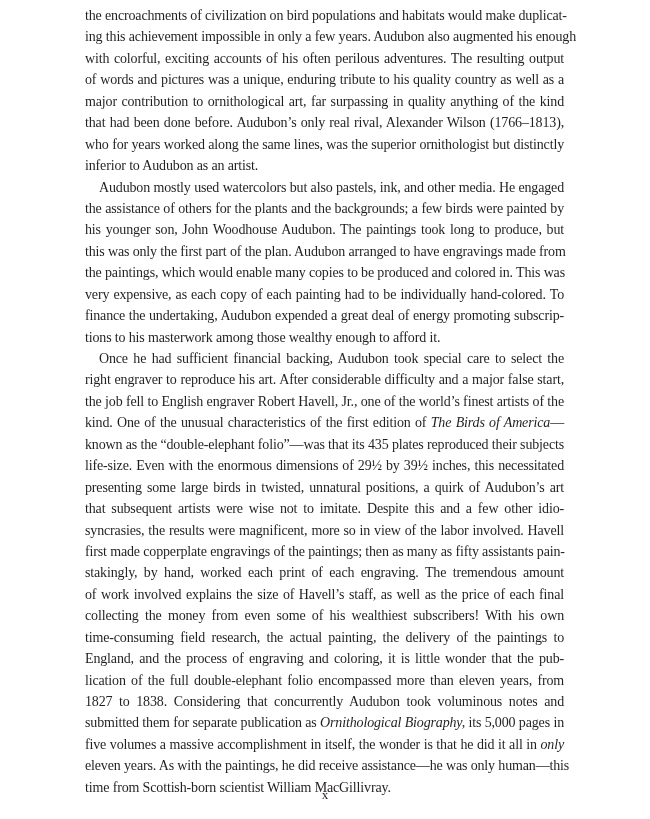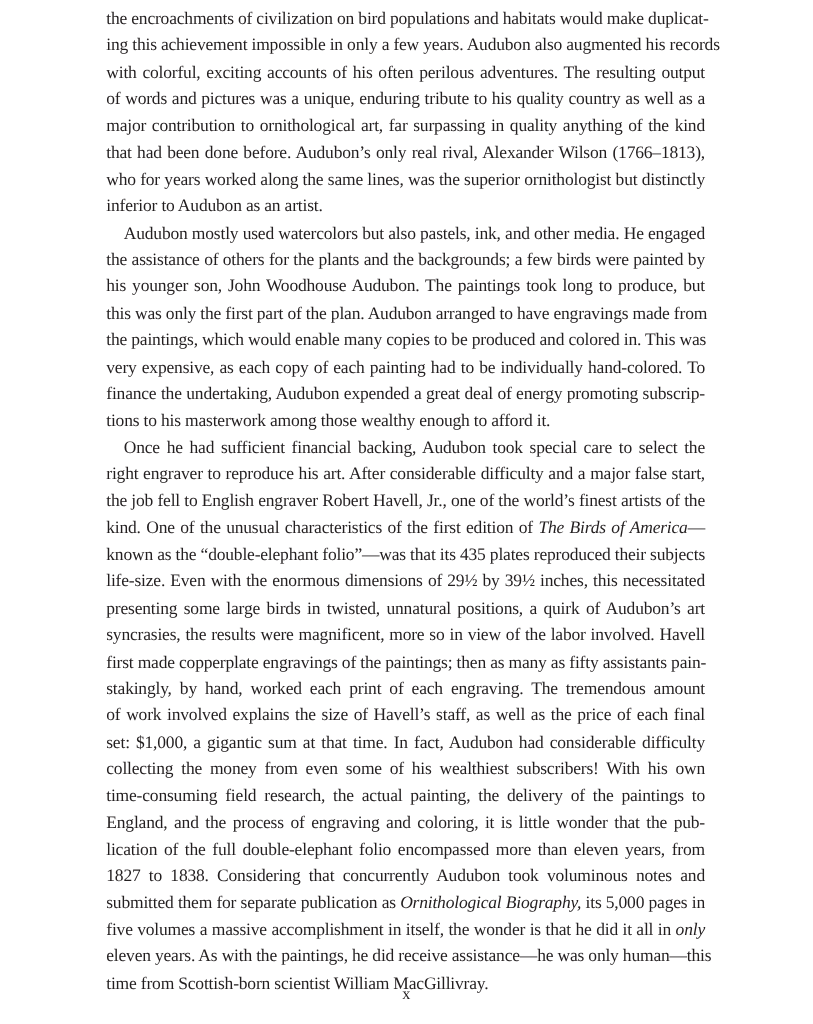--- a/index.html
+++ b/index.html
@@ -47,21 +47,21 @@
       font-size: 13px;
       line-height: 18px;
     }
   </style>
 </head>
 <body>
 
 <div class="page">
   <div>
     <span class="line">the encroachments of civilization on bird populations and habitats would make duplicat-</span>
-    <span class="line">ing this achievement impossible in only a few years. Audubon also augmented his records</span>
+    <span class="line">ing this achievement impossible in only a few years. Audubon also augmented his enough</span>
     <span class="line">with colorful, exciting accounts of his often perilous adventures. The resulting output</span>
     <span class="line">of words and pictures was a unique, enduring tribute to his quality country as well as a</span>
     <span class="line">major contribution to ornithological art, far surpassing in quality anything of the kind</span>
     <span class="line">that had been done before. Audubon’s only real rival, Alexander Wilson (1766–1813),</span>
     <span class="line">who for years worked along the same lines, was the superior ornithologist but distinctly</span>
     <span class="line last">inferior to Audubon as an artist.</span>
   </div>
 
   <div>
     <span class="line indent">Audubon mostly used watercolors but also pastels, ink, and other media. He engaged</span>
@@ -77,25 +77,25 @@
   <div>
     <span class="line indent">Once he had sufficient financial backing, Audubon took special care to select the</span>
     <span class="line">right engraver to reproduce his art. After considerable difficulty and a major false start,</span>
     <span class="line">the job fell to English engraver Robert Havell, Jr., one of the world’s finest artists of the</span>
     <span class="line">
       <span>kind. One of the unusual characteristics of the first edition of </span><i>The Birds of America</i><span>—</span>
     </span>
     <span class="line">known as the “double-elephant folio”—was that its 435 plates reproduced their subjects</span>
     <span class="line">life-size. Even with the enormous dimensions of 29½ by 39½ inches, this necessitated</span>
     <span class="line">presenting some large birds in twisted, unnatural positions, a quirk of Audubon’s art</span>
+    <span class="line">that subsequent artists were wise not to imitate. Despite this and a few other idio-</span>
     <span class="line">syncrasies, the results were magnificent, more so in view of the labor involved. Havell</span>
     <span class="line">first made copperplate engravings of the paintings; then as many as fifty assistants pain-</span>
     <span class="line">stakingly, by hand, worked each print of each engraving. The tremendous amount</span>
     <span class="line">of work involved explains the size of Havell’s staff, as well as the price of each final</span>
-    <span class="line">set: $1,000, a gigantic sum at that time. In fact, Audubon had considerable difficulty</span>
     <span class="line">collecting the money from even some of his wealthiest subscribers! With his own</span>
     <span class="line">time-consuming field research, the actual painting, the delivery of the paintings to</span>
     <span class="line">England, and the process of engraving and coloring, it is little wonder that the pub-</span>
     <span class="line">lication of the full double-elephant folio encompassed more than eleven years, from</span>
     <span class="line">1827 to 1838. Considering that concurrently Audubon took voluminous notes and</span>
     <span class="line">
       <span>submitted them for separate publication as </span><i>Ornithological Biography,</i><span> its 5,000 pages in</span>
     </span>
     <span class="line">
       <span>five volumes a massive accomplishment in itself, the wonder is that he did it all in </span><i>only</i><span></span>

